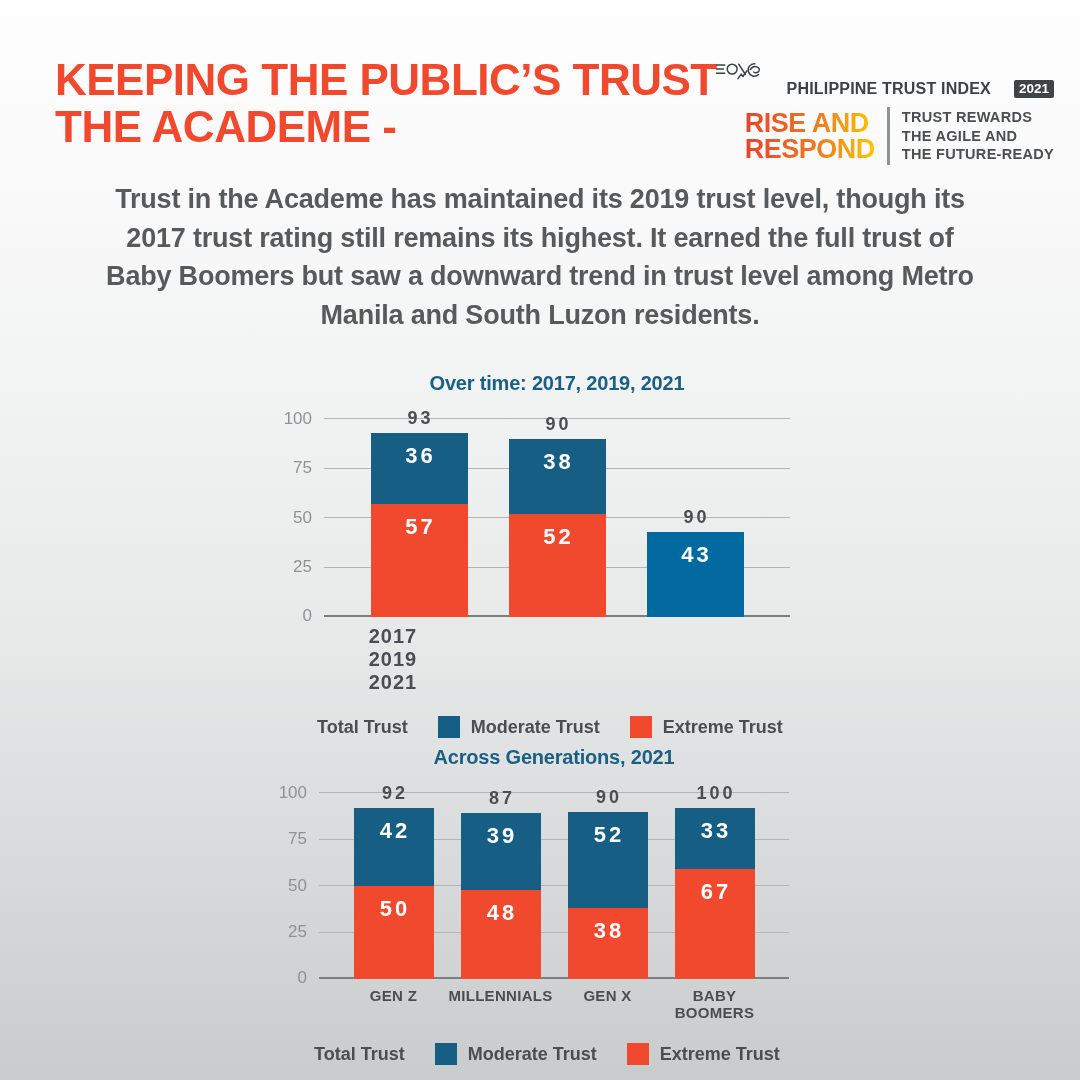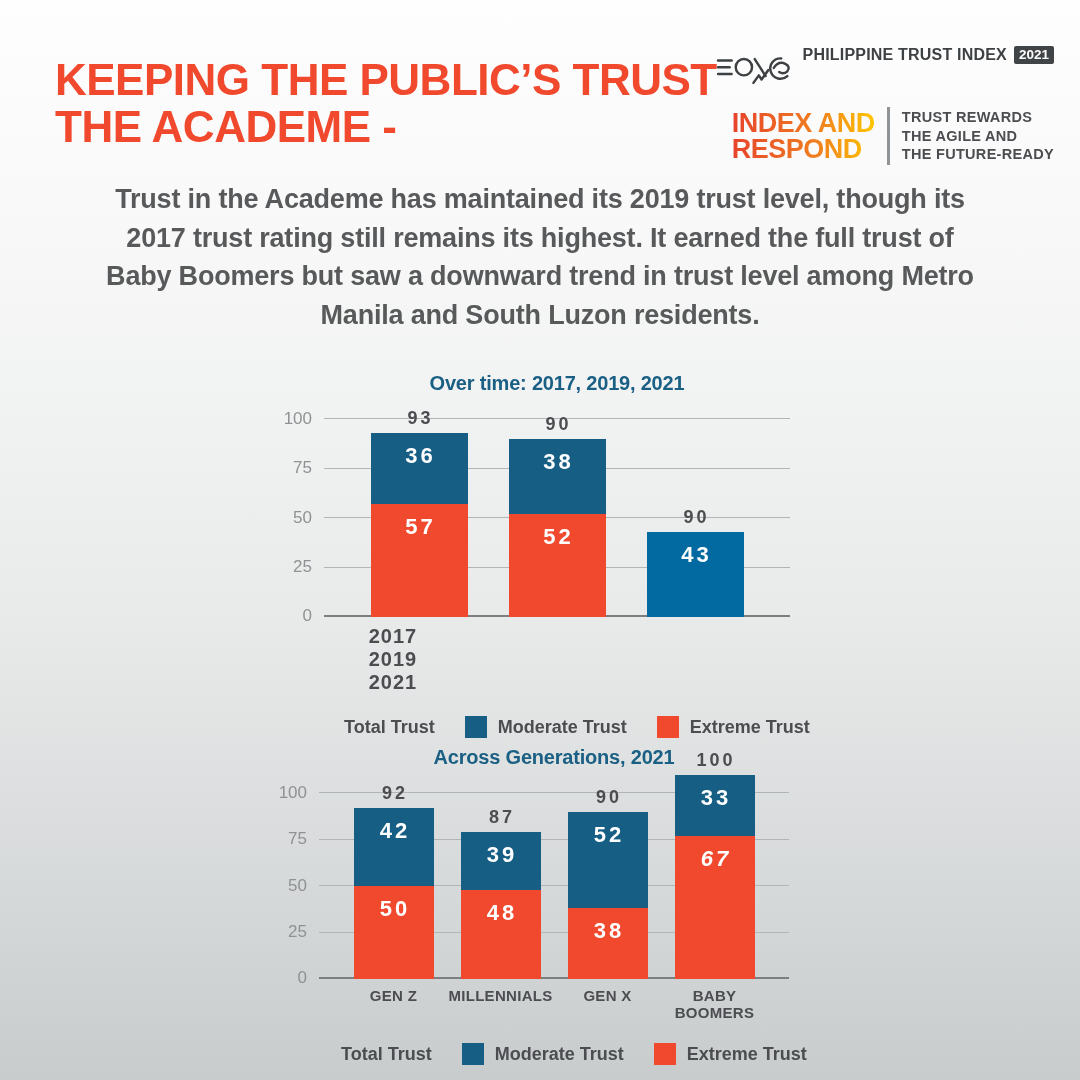--- a/index.html
+++ b/index.html
@@ -14,21 +14,21 @@
   }
 
   
   .page-title {
     position:absolute; left:55px; top:56px;
     font-size:44px; font-weight:800; line-height:1.07;
     letter-spacing:-0.5px; color:#f0492e;
   }
 
   .brand { position:absolute; top:46px; right:26px; width:340px; }
-  .brand-row1 { display:flex; align-items:flex-start; justify-content:flex-end; gap:7px; }
+  .brand-row1 { display:flex; align-items:flex-end; justify-content:flex-end; gap:23px; }
   .pti-text { font-size:16px; font-weight:800; color:#3e4143; letter-spacing:0.2px; white-space:nowrap; }
   .badge {
     background:#414446; color:#ffffff; font-size:13.5px; font-weight:800;
     padding:2px 5px 1px; border-radius:2px; line-height:1.1;
   }
   .brand-row2 { display:flex; align-items:center; justify-content:flex-end; margin-top:9px; }
   .campaign {
     font-size:27px; font-weight:800; line-height:0.98; letter-spacing:-0.5px;
     background:linear-gradient(90deg,#e8432c 0%,#f07f1f 60%,#ffc600 100%);
     -webkit-background-clip:text; background-clip:text; color:transparent;
@@ -90,21 +90,21 @@
 
   .xlabels { display:flex; justify-content:center; margin-left:74px; margin-top:8px; }
   #chart-over-time .xlabels   { width:466px;flex-direction:column; }
   #chart-generations .xlabels { width:470px; }
   .xlabel { text-align:center; font-weight:800; color:#4b4d50; }
   #chart-over-time .xlabel   { width:138px; font-size:20px; letter-spacing:1px; }
   #chart-generations .xlabel { width:107px; font-size:15px; letter-spacing:0.3px; }
 
   .legend {
     display:flex; justify-content:center; align-items:flex-end; gap:30px;
-    margin-left:94px; margin-top:22px;
+    margin-left:67px; margin-top:22px;
   }
   #chart-over-time .legend   { width:466px; }
   #chart-generations .legend { width:470px; }
   .legend-item { display:flex; align-items:center; gap:11px; font-size:18px; font-weight:800; color:#4b4d50; }
   .swatch { width:22px; height:22px; display:inline-block; }
 </style>
 </head>
 <body>
 
 <h1 class="page-title">
@@ -124,21 +124,21 @@
         <path d="M58 46 L66 35 L70 41 L80 27"></path>
         <path d="M99 10 a15 15 0 1 0 9 26"></path>
         <path d="M88 24 q7 -11 17 -6 q8 4 3 11 q-6 5 -12 1"></path>
       </g>
     </svg>
     <span class="pti-text">PHILIPPINE TRUST INDEX</span>
     <span class="badge">2021</span>
   </div>
   <div class="brand-row2">
     <div class="campaign">
-      <div>INDEX AND</div>
+      <div>RISE AND</div>
       <div>RESPOND</div>
     </div>
     <div class="divider"></div>
     <div class="tagline">
       <div>TRUST REWARDS</div>
       <div>THE AGILE AND</div>
       <div>THE FUTURE-READY</div>
     </div>
   </div>
 </div>
@@ -246,21 +246,21 @@
               <span class="segval">42</span>
             </div>
             <div class="seg" style="height: 93px; background: rgb(240, 73, 46);">
               <span class="segval">50</span>
             </div>
           </div>
         </div>
         <div class="col">
           <div class="stack">
             <div class="total">87</div>
-            <div class="seg" style="height: 58px; background: rgb(23, 94, 133);">
+            <div class="seg" style="height: 77px; background: rgb(23, 94, 133);">
               <span class="segval">39</span>
             </div>
             <div class="seg" style="height: 89.28px; background: rgb(240, 73, 46);">
               <span class="segval">48</span>
             </div>
           </div>
         </div>
         <div class="col">
           <div class="stack">
             <div class="total">90</div>
@@ -271,21 +271,21 @@
               <span class="segval">38</span>
             </div>
           </div>
         </div>
         <div class="col">
           <div class="stack">
             <div class="total">100</div>
             <div class="seg" style="height: 61.38px; background: rgb(23, 94, 133);">
               <span class="segval">33</span>
             </div>
-            <div class="seg" style="height: 143px; background: rgb(240, 73, 46); font-style: italic;">
+            <div class="seg" style="height: 110px; background: rgb(240, 73, 46);">
               <span class="segval">67</span>
             </div>
           </div>
         </div>
       </div>
   </div>
   <div class="xlabels">
       <div class="xlabel">GEN Z</div>
       <div class="xlabel">MILLENNIALS</div>
       <div class="xlabel">GEN X</div>

